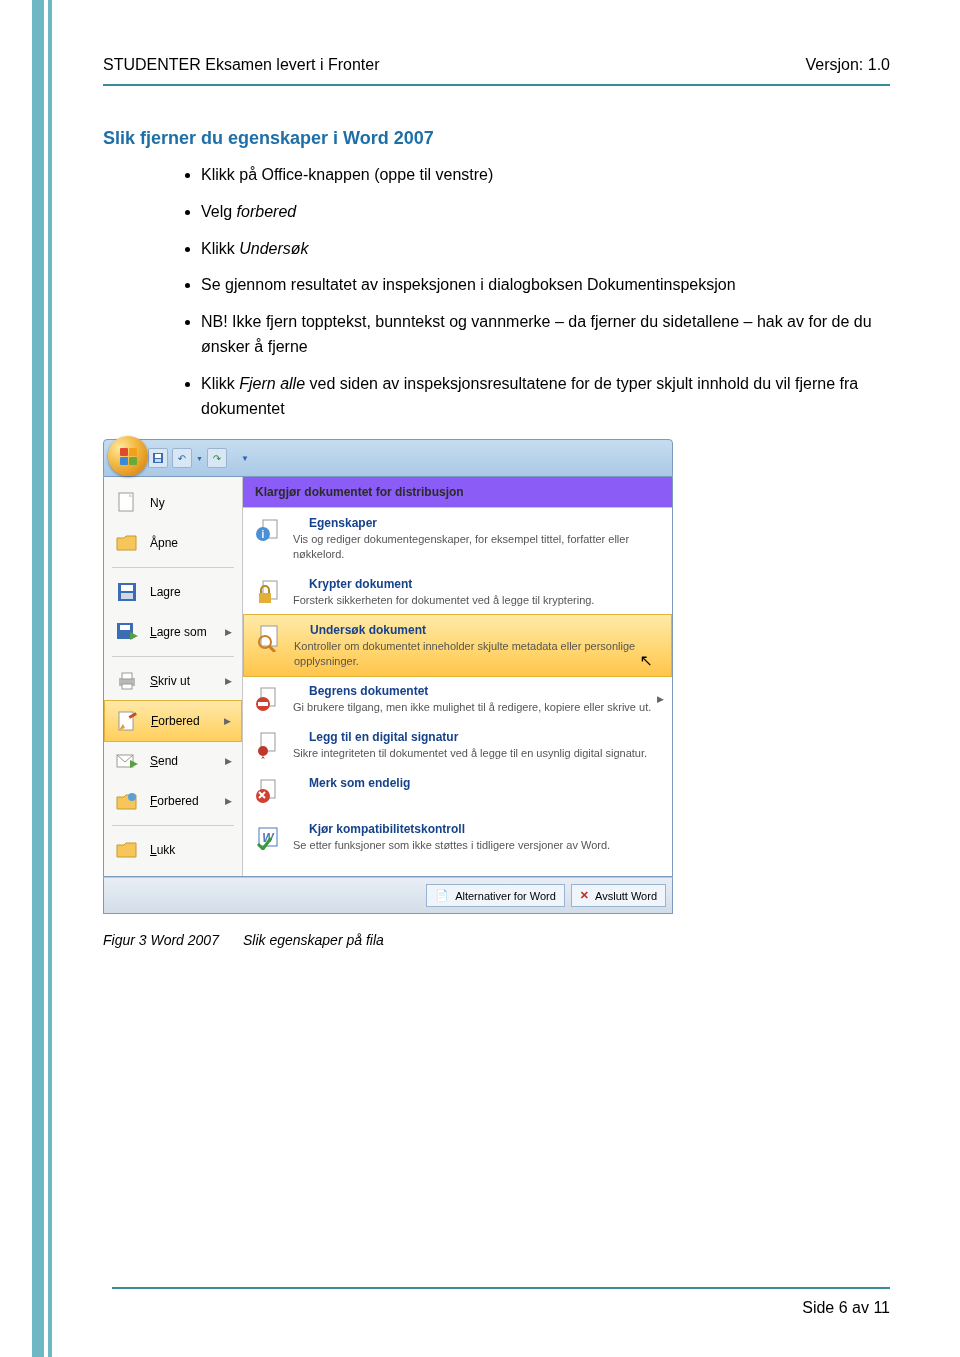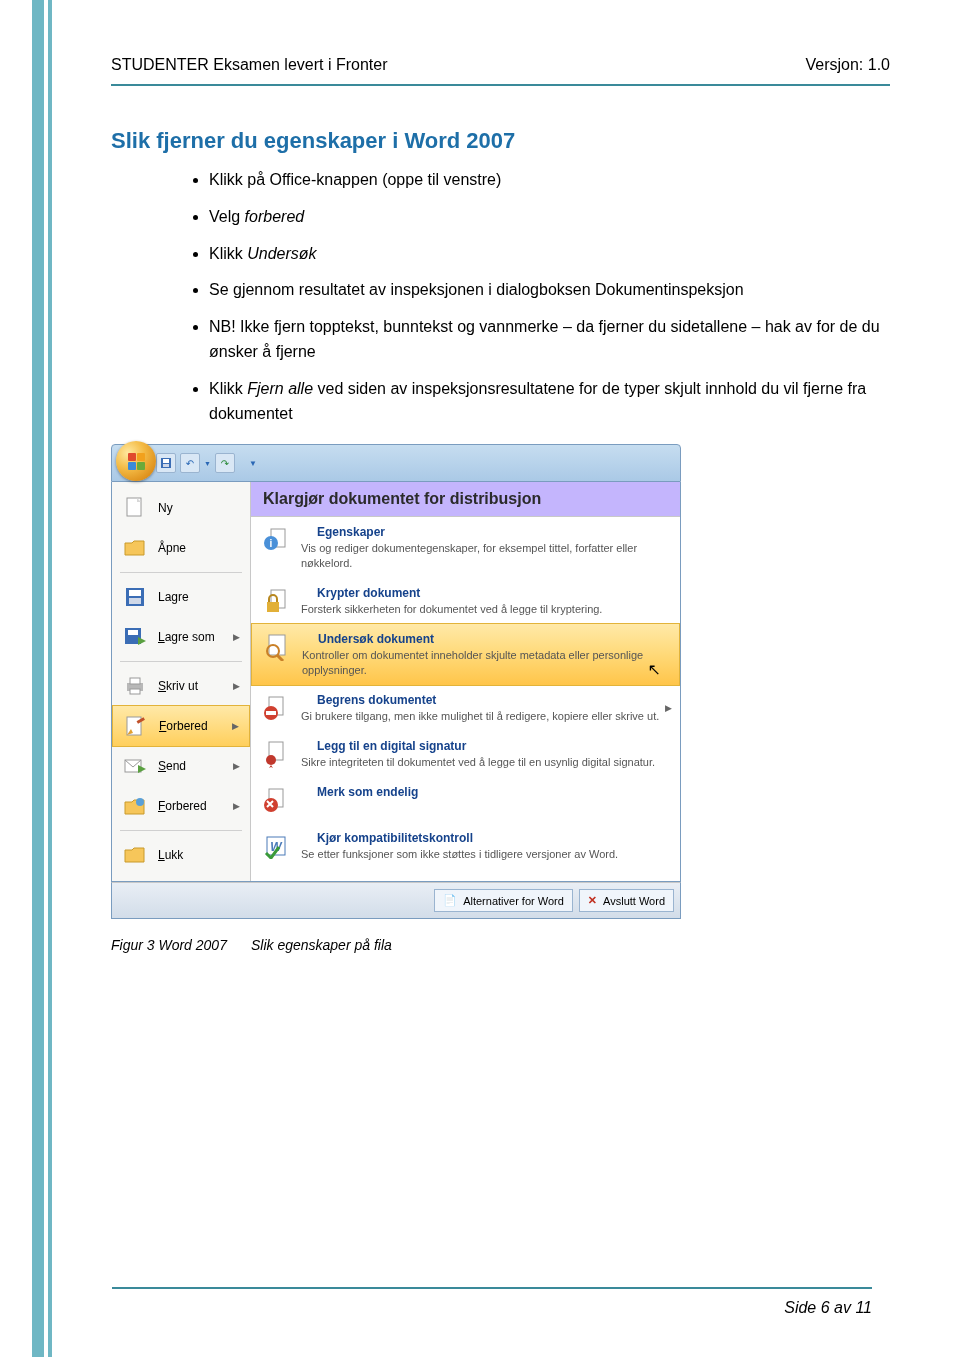--- a/index.html
+++ b/index.html
@@ -34,39 +34,39 @@
   .left-bars .bar2 {
     position: absolute;
     left: 16px;
     top: 0;
     bottom: 0;
     width: 4px;
     background: #6fb7c4;
   }
   .content {
     position: absolute;
-    left: 111px;
+    left: 103px;
     right: 70px;
     top: 50px;
   }
   .header-row {
     display: flex;
     justify-content: space-between;
     align-items: baseline;
     font-size: 16px;
     padding: 6px 0 10px 0;
   }
   .hr {
     height: 2px;
     background: #3a8a9a;
     margin-bottom: 42px;
   }
   h2.section {
     color: #1e6fa8;
-    font-size: 22px;
+    font-size: 18px;
     font-weight: bold;
     margin: 0 0 14px 0;
   }
   ul.inst {
     margin: 0 0 18px 0;
     padding-left: 60px;
     list-style: disc;
   }
   ul.inst li {
     font-size: 16px;
@@ -150,25 +150,25 @@
   }
   .ml-item .lbl{font-size:12px;}
   .ml-item .arrow{margin-left:auto;font-size:9px;color:#666;}
   .underline-first::first-letter{text-decoration:underline;}
   .menu-right{
     flex:1;
     padding:0;
     position:relative;
   }
   .mr-title{
-    background:#c4b5fd;
+    background:#8b5cf6;
     border-bottom:1px solid #c8c8c8;
     padding:8px 12px;
     font-weight:bold;
-    font-size:16px;
+    font-size:12px;
     color:#2b2b2b;
   }
   .mr-item{
     display:flex;
     padding:8px 10px;
     gap:10px;
     position:relative;
   }
   .mr-item.sel{
     background:linear-gradient(#ffe9a8,#ffd978,#ffc54a);
@@ -194,23 +194,22 @@
     padding:4px 8px;font-size:11px;
     display:flex;align-items:center;gap:6px;
   }
   .caption{
     font-style:italic;font-size:14px;margin-top:18px;
     display:flex;gap:24px;
   }
 
   .footer-area{
     position:absolute;
-    left:112px;right:88px;
+    left:112px;right:70px;
     bottom:40px;
-    font-style:italic;
   }
   .hr2{height:2px;background:#3a8a9a;margin-bottom:10px;}
   .pg{text-align:right;font-size:16px;}
 </style>
 </head>
 <body>
 
 <div class="page">
   <div class="left-bars">
     <div class="bar1"></div>

